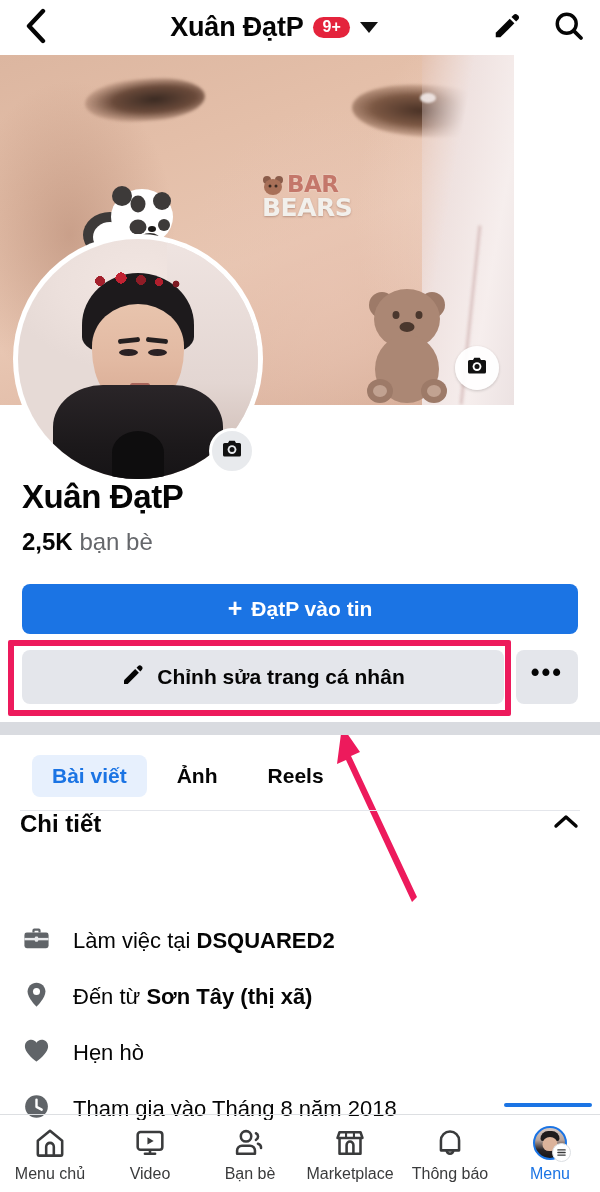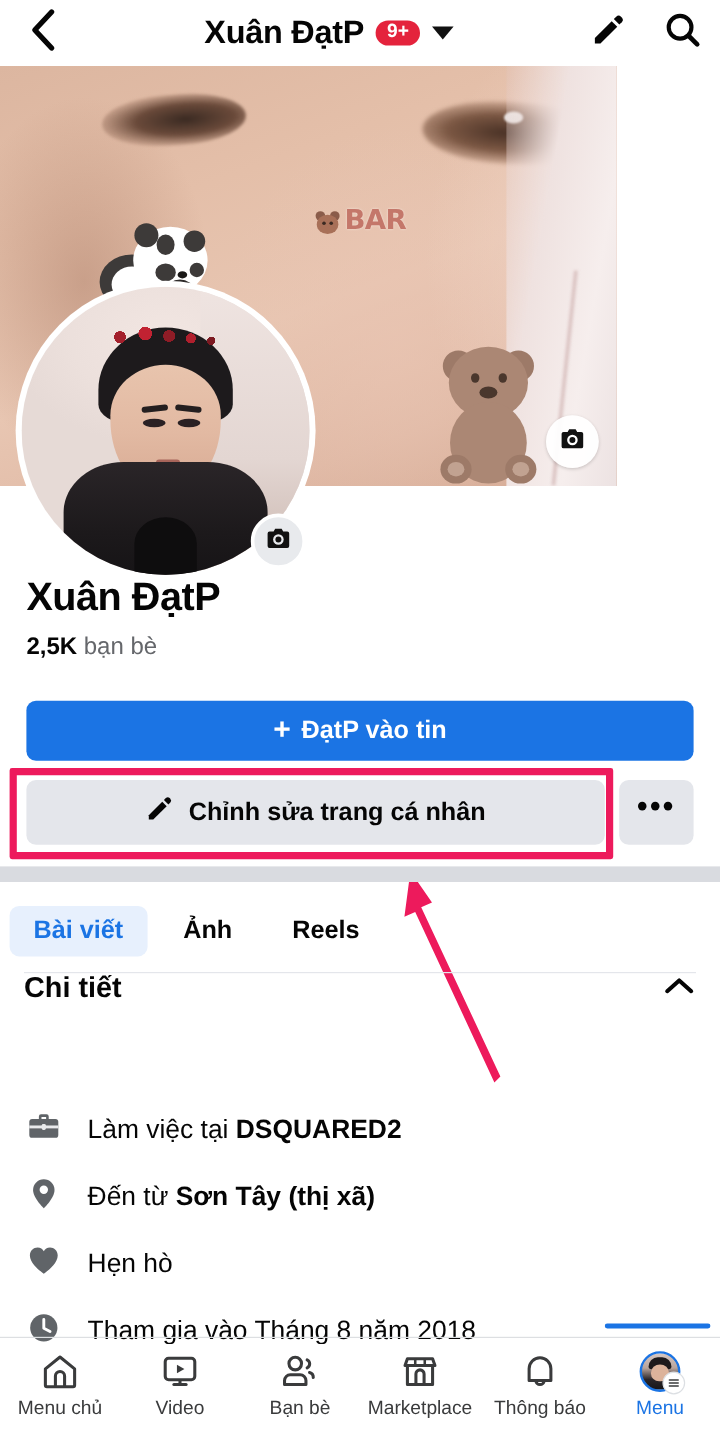--- a/index.html
+++ b/index.html
@@ -210,21 +210,21 @@
   }
 
   
   .name {
     position: absolute; left: 22px; top: 478px;
     font-size: 33px; font-weight: bold; color: #050505;
     letter-spacing: -0.4px;
   }
   .stats {
     position: absolute; left: 22px; top: 528px;
-    font-size: 20px; color: #65676b;
+    font-size: 24px; color: #65676b;
   }
   .stats b { color: #050505; font-weight: bold; }
 
   
   .btn-primary {
     position: absolute; left: 22px; top: 584px;
     width: 556px; height: 50px;
     background: #1B74E4;
     border-radius: 8px;
     display: flex; align-items: center; justify-content: center;
@@ -275,21 +275,21 @@
     position: absolute; left: 0; top: 722px;
     width: 600px; height: 13px;
     background: #D9DBE0;
   }
 
   
   .tabs {
     position: absolute; left: 0; top: 748px;
     width: 520px; height: 56px;
     display: flex; align-items: center;
-    padding-left: 8px;
+    padding-left: 32px;
     gap: 10px;
   }
   .tab {
     padding: 9px 20px;
     border-radius: 8px;
     font-size: 21px; font-weight: bold;
     color: #050505;
   }
   .tab.active {
     background: #E7F0FD;
@@ -438,20 +438,21 @@
       <div style="display:flex;align-items:flex-end;gap:3px;">
         <svg width="22" height="20" viewBox="0 0 22 20">
           <circle cx="5" cy="5" r="4" fill="#8a5c4a"></circle>
           <circle cx="17" cy="5" r="4" fill="#8a5c4a"></circle>
           <ellipse cx="11" cy="12" rx="9" ry="8" fill="#a87058"></ellipse>
           <circle cx="8" cy="11" r="1.5" fill="#3b2a22"></circle>
           <circle cx="14" cy="11" r="1.5" fill="#3b2a22"></circle>
         </svg>
         <span class="wbb-bar">BAR</span>
       </div>
+      <div class="wbb-bears">BEARS</div>
     </div>
 
     <div class="bear">
       <svg width="96" height="130" viewBox="0 0 96 130">
         <ellipse cx="22" cy="22" rx="13" ry="13" fill="#9d7a68"></ellipse>
         <ellipse cx="72" cy="22" rx="13" ry="13" fill="#9d7a68"></ellipse>
         <ellipse cx="47" cy="36" rx="33" ry="30" fill="#ab8774"></ellipse>
         <ellipse cx="36" cy="32" rx="3.5" ry="4" fill="#4a372d"></ellipse>
         <ellipse cx="59" cy="32" rx="3.5" ry="4" fill="#4a372d"></ellipse>
         <ellipse cx="47" cy="44" rx="7.5" ry="5" fill="#4a372d"></ellipse>

